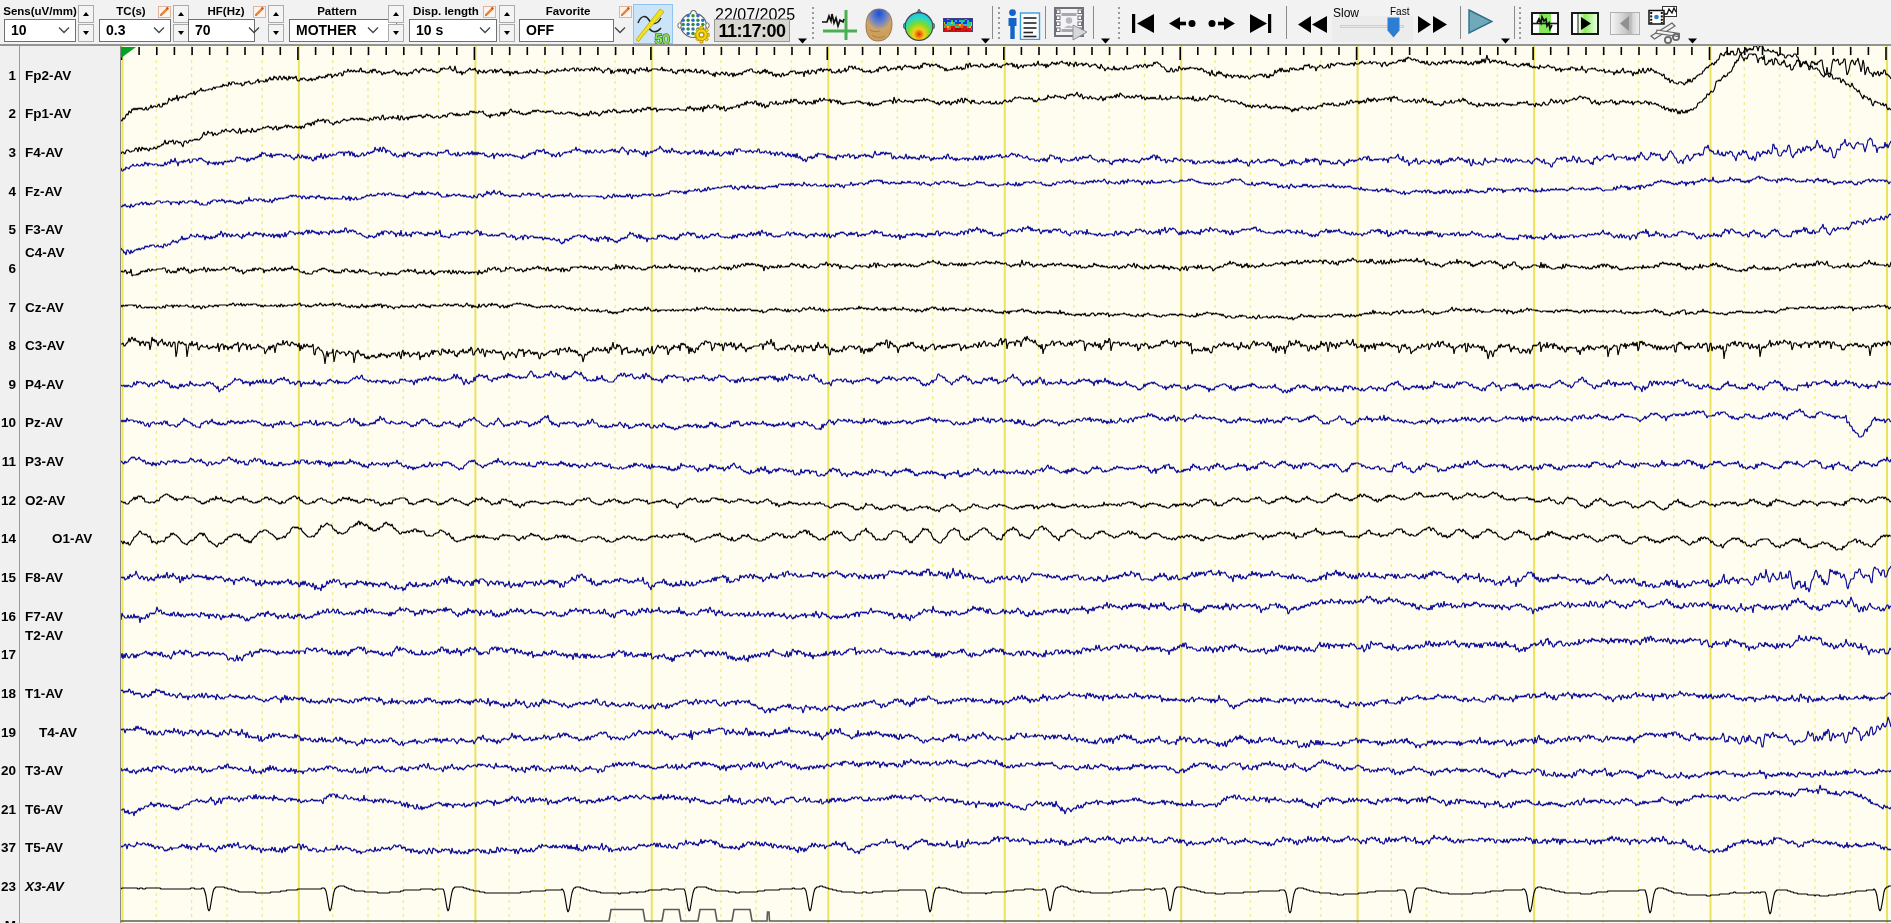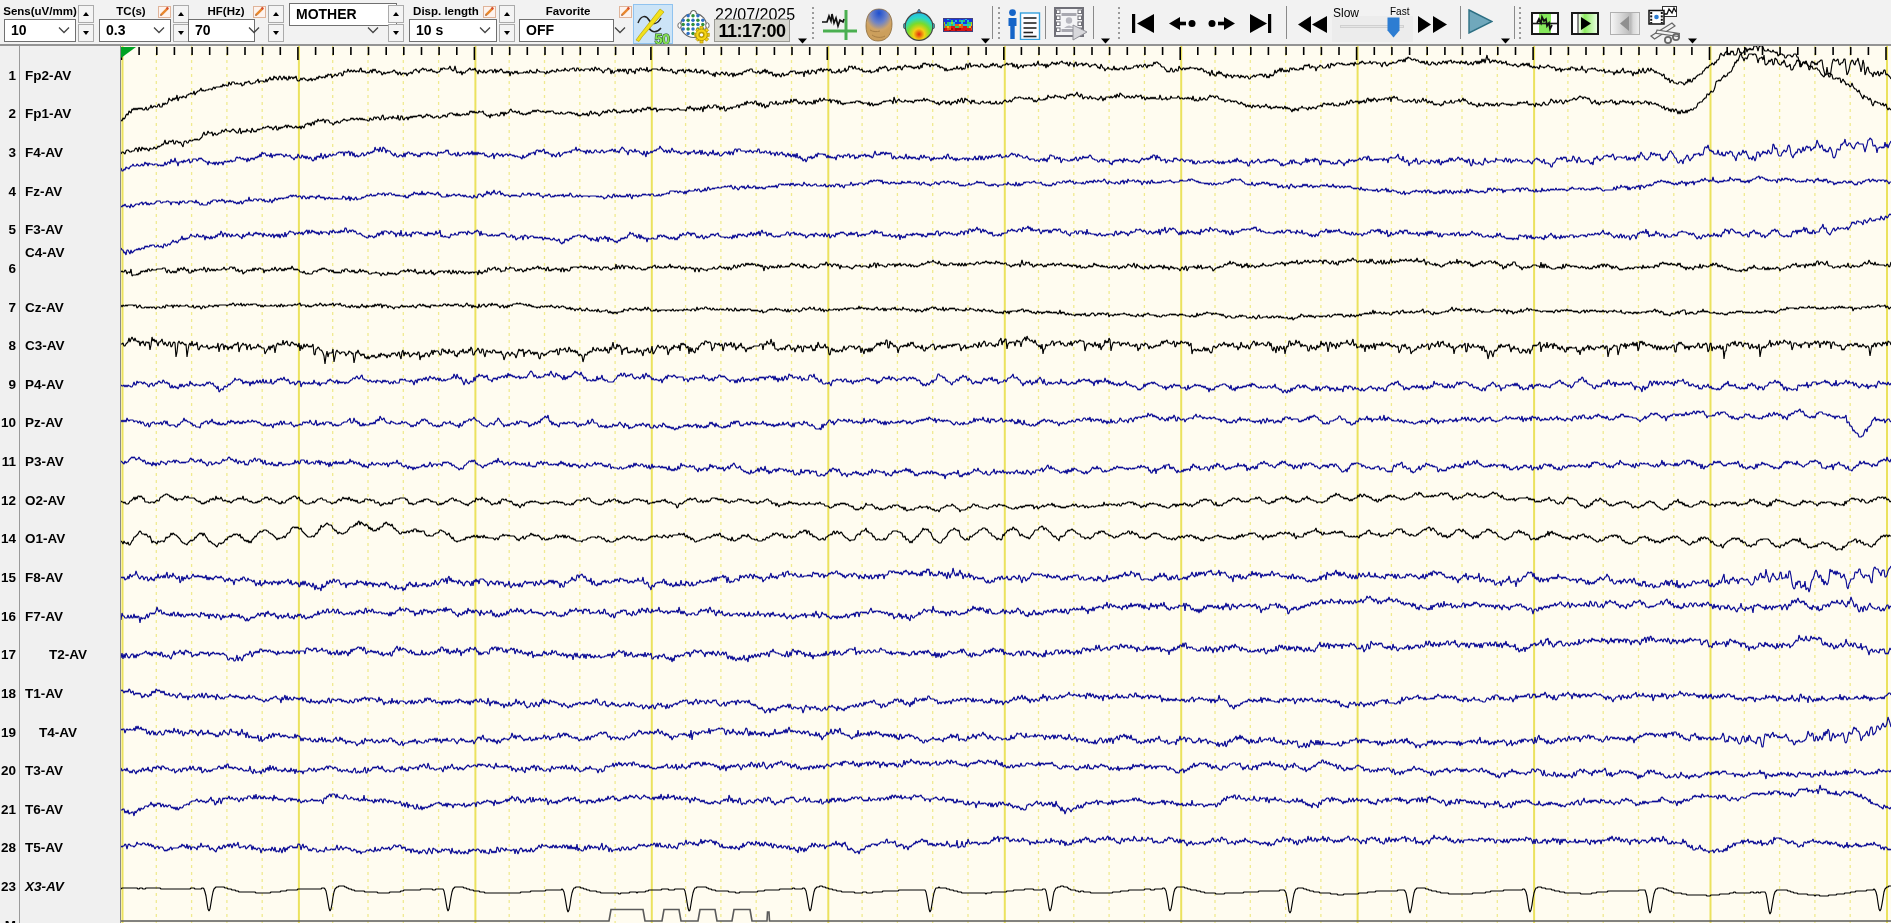--- a/index.html
+++ b/index.html
@@ -62,21 +62,21 @@
     <svg class="abs" style="left:248px;top:26px" width="12" height="8" viewBox="0 0 12 8">
       <path d="M1 1.5 L6 6.5 L11 1.5" fill="none" stroke="#444" stroke-width="1.3"></path>
     </svg>
     <div class="spin abs" style="left:268px;top:5px">
       <div class="tri-up"></div>
     </div>
     <div class="spin abs" style="left:268px;top:24px">
       <div class="tri-dn"></div>
     </div>
     <div class="tlab abs" style="left:277px;top:5px;width:120px">Pattern</div>
-    <div class="combo abs" style="left:289px;top:3px;width:108px">MOTHER</div>
+    <div class="combo abs" style="left:289px;top:19px;width:108px">MOTHER</div>
     <svg class="abs" style="left:367px;top:26px" width="12" height="8" viewBox="0 0 12 8">
       <path d="M1 1.5 L6 6.5 L11 1.5" fill="none" stroke="#444" stroke-width="1.3"></path>
     </svg>
     <div class="spin abs" style="left:388px;top:5px">
       <div class="tri-up"></div>
     </div>
     <div class="spin abs" style="left:388px;top:24px">
       <div class="tri-dn"></div>
     </div>
     <div class="tlab abs" style="left:386px;top:5px;width:120px">Disp. length</div>
@@ -455,36 +455,36 @@
     <div class="lab" style="top:292px;">C3-AV</div>
     <div class="num" style="top:331px">9</div>
     <div class="lab" style="top:331px;">P4-AV</div>
     <div class="num" style="top:369px">10</div>
     <div class="lab" style="top:369px;">Pz-AV</div>
     <div class="num" style="top:408px">11</div>
     <div class="lab" style="top:408px;">P3-AV</div>
     <div class="num" style="top:447px">12</div>
     <div class="lab" style="top:447px;">O2-AV</div>
     <div class="num" style="top:485px">14</div>
-    <div class="lab" style="top:485px;">O1-AV</div>
+    <div class="lab" style="top:485px;margin-left:27px;">O1-AV</div>
     <div class="num" style="top:524px">15</div>
     <div class="lab" style="top:524px;">F8-AV</div>
     <div class="num" style="top:563px">16</div>
     <div class="lab" style="top:563px;">F7-AV</div>
     <div class="num" style="top:601px">17</div>
-    <div class="lab" style="top:601px;margin-left:24px;">T2-AV</div>
+    <div class="lab" style="top:582px;">T2-AV</div>
     <div class="num" style="top:640px">18</div>
     <div class="lab" style="top:640px;">T1-AV</div>
     <div class="num" style="top:679px">19</div>
     <div class="lab" style="top:679px;margin-left:14px;">T4-AV</div>
     <div class="num" style="top:717px">20</div>
     <div class="lab" style="top:717px;">T3-AV</div>
     <div class="num" style="top:756px">21</div>
     <div class="lab" style="top:756px;">T6-AV</div>
-    <div class="num" style="top:794px">28</div>
+    <div class="num" style="top:794px">37</div>
     <div class="lab" style="top:794px;">T5-AV</div>
     <div class="num" style="top:833px">23</div>
     <div class="lab" style="top:833px;font-style:italic;">X3-AV</div>
     <div class="num" style="top:872px">M</div>
     <div id="sbline"></div>
   </div>
 <div id="plotwrap"><svg id="plot" width="1770" height="877" viewBox="0 0 1770 877" xmlns="http://www.w3.org/2000/svg">
 <rect width="1770" height="877" fill="#fffcf0"></rect>
 <line x1="35.3" y1="0" x2="35.3" y2="877" stroke="#f0ea90" stroke-width="1.3" stroke-dasharray="3 4"></line>
       <line x1="70.6" y1="0" x2="70.6" y2="877" stroke="#f0ea90" stroke-width="1.3" stroke-dasharray="3 4"></line>

